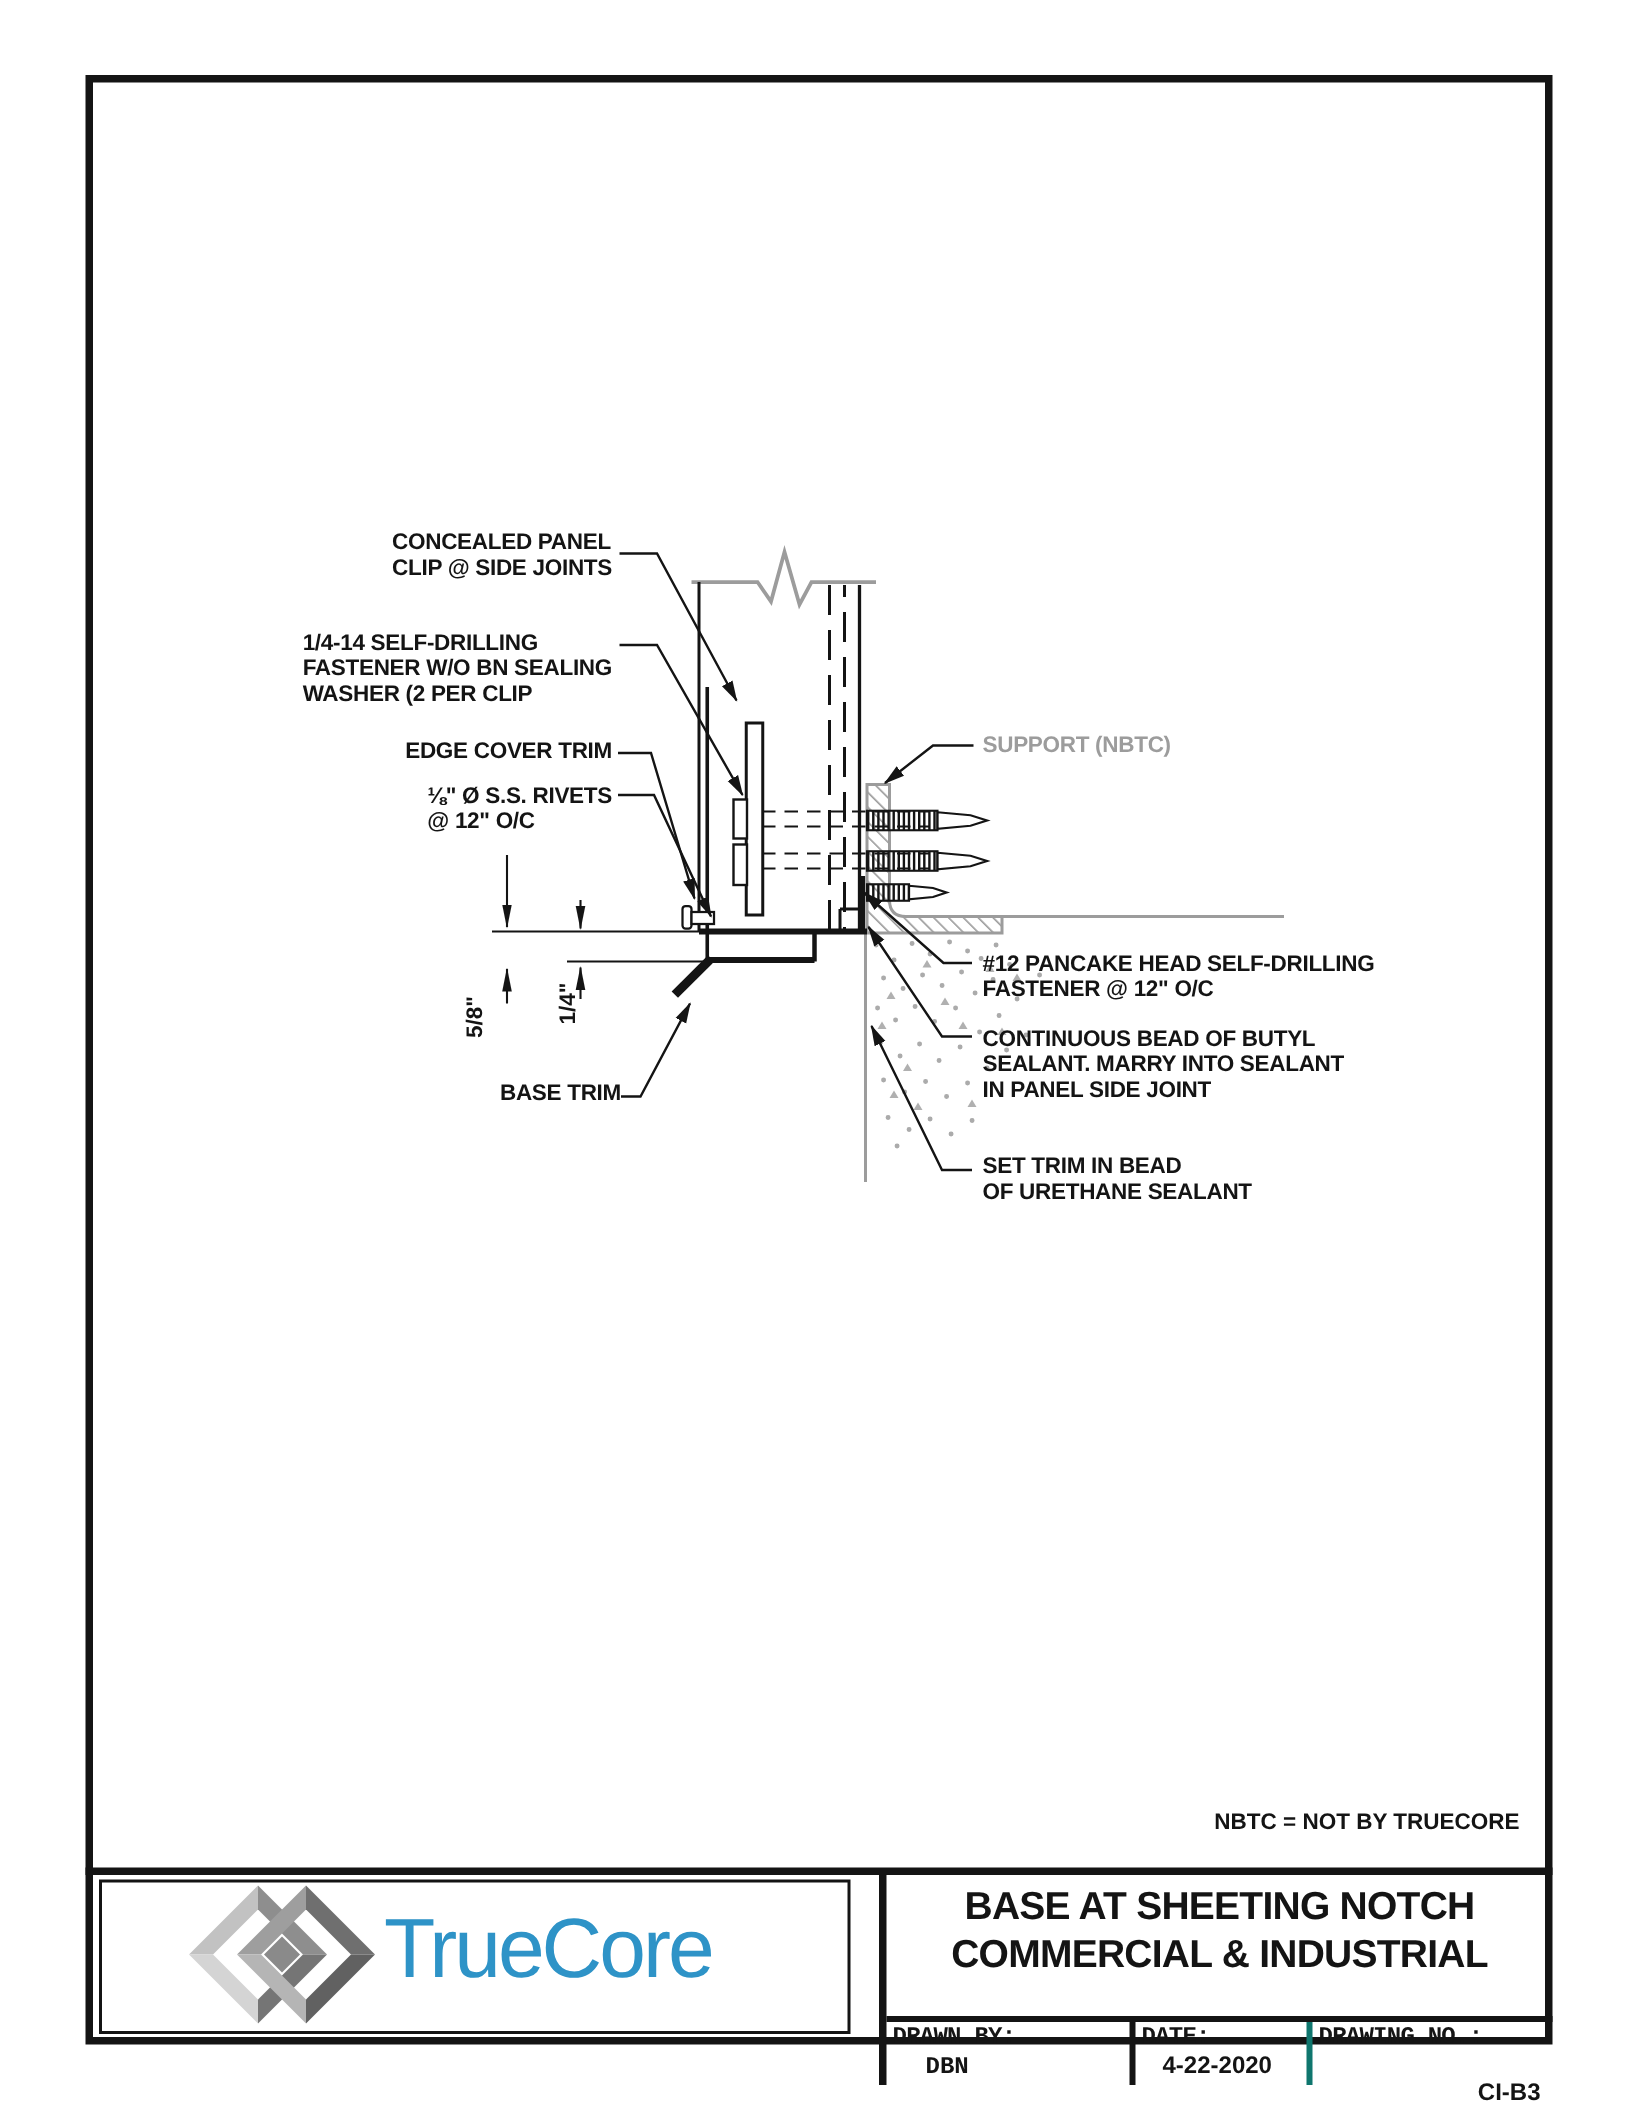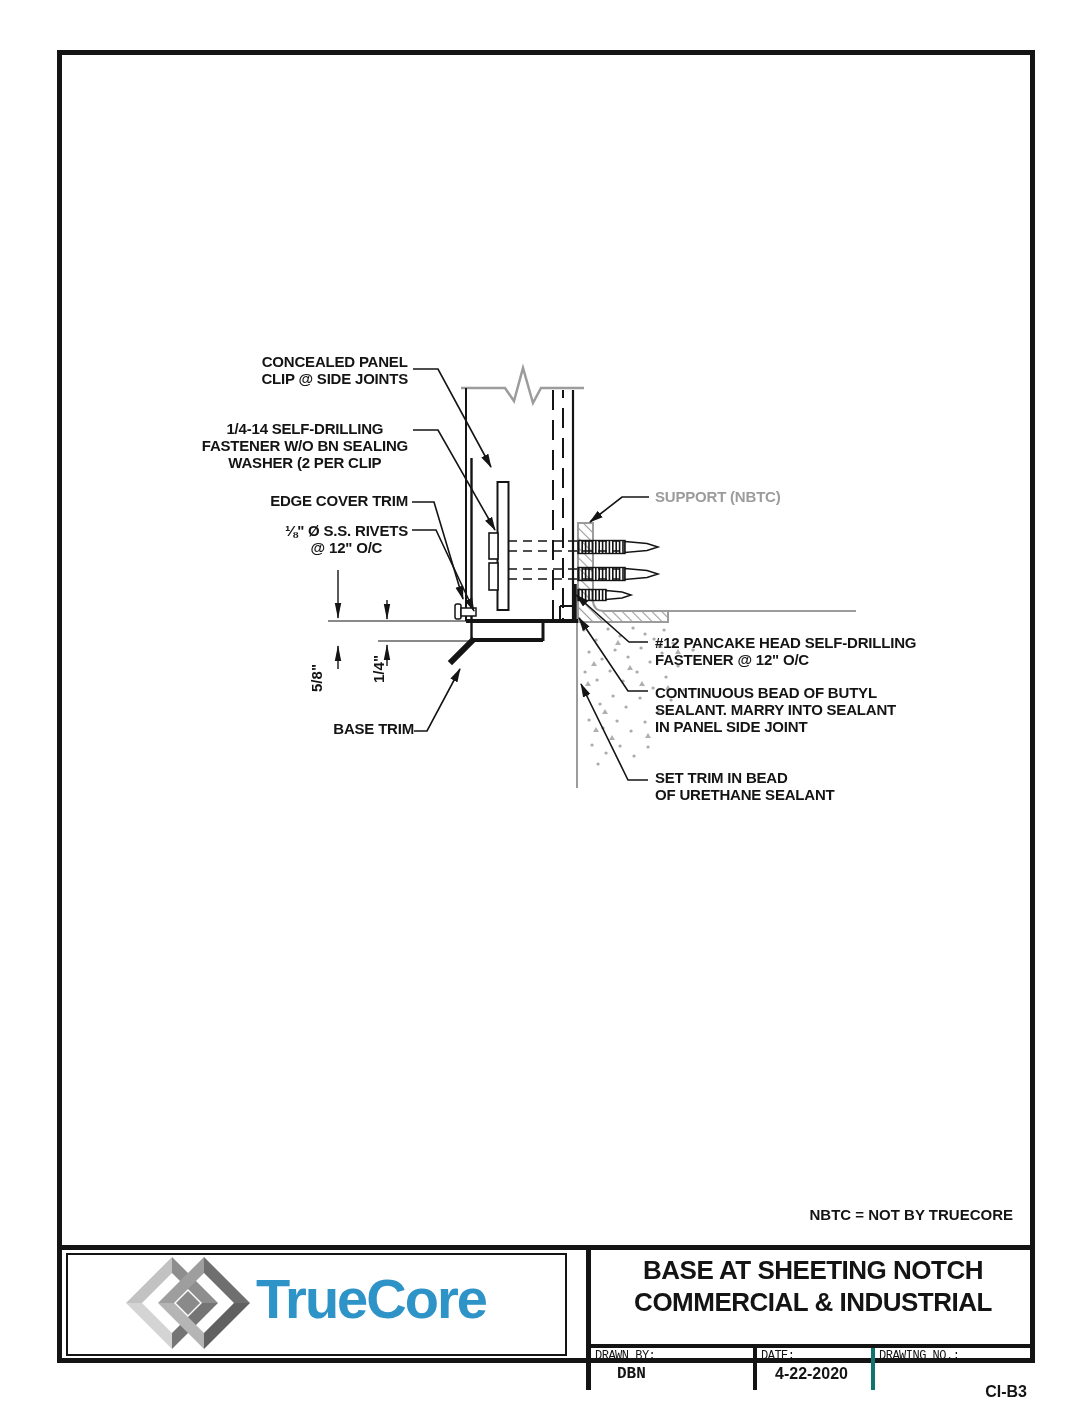--- a/index.html
+++ b/index.html
@@ -4,42 +4,42 @@
 <style>
   html,body { margin:0; padding:0; background:#e8e8e8; }
   .page { position:relative; width:1088px; height:1408px; background:#ffffff;
           font-family:"Liberation Sans", sans-serif; overflow:hidden; margin:0 auto; }
   .border-frame { position:absolute; left:57px; top:50px; width:978px; height:1313px;
           border:5px solid #141414; box-sizing:border-box; }
   svg.draw { position:absolute; left:0; top:0; }
 
   .lbl { position:absolute; font-weight:bold; font-size:15px; line-height:17px;
          color:#141414; white-space:pre-line; letter-spacing:-0.2px; }
-  .lbl.r { text-align:center; }
+  .lbl.r { text-align:left; }
   .lbl.gray { color:#9c9c9c;text-align:center; }
   .vdim { position:absolute; font-weight:bold; font-size:15px; color:#141414;
           writing-mode:vertical-rl; transform:rotate(180deg); }
   .note { position:absolute; font-weight:bold; font-size:15px; color:#141414;padding-left:48px; }
 
   .tb-topline { position:absolute; left:57px; top:1245px; width:978px; height:5px; background:#141414; }
   .logo-box { position:absolute; left:66px; top:1253px; width:501px; height:103px;
               border:2px solid #141414; box-sizing:border-box; }
-  .logo-text { position:absolute; left:256px; top:1266px; font-size:56px; font-weight:bold;
+  .logo-text { position:absolute; left:256px; top:1266px; font-size:56px; font-weight:normal;
                color:#2e93c7; letter-spacing:-2px; }
   .tb-right { position:absolute; left:586px; top:1250px; width:449px; height:140px;
               border-left:5px solid #141414; box-sizing:border-box;
               display:flex; flex-direction:column; }
   .tb-title { flex:1; text-align:center; font-weight:bold; font-size:26px; line-height:32px;
               padding-top:4px; color:#141414; letter-spacing:-0.5px; }
   .tb-fields { display:flex; height:46px; border-top:4px solid #141414; box-sizing:border-box; }
   .tb-cell { box-sizing:border-box; padding:1px 4px; color:#141414; }
   .tb-cell.c1 { width:166px; border-right:4px solid #141414; }
   .tb-cell.c2 { width:118px; border-right:4px solid #0f766e; }
   .tb-cell.c3 { flex:1; }
-  .flabel { font-family:"Liberation Mono", monospace; font-size:12px; font-weight:normal; letter-spacing:-0.5px; }
+  .flabel { font-family:"Liberation Mono", monospace; font-size:16px; font-weight:bold; letter-spacing:-0.5px; }
   .fvalue { font-size:16px; font-weight:bold; margin-top:2px; }
   .c1 .fvalue { padding-left:22px;font-family:Liberation Mono, monospace; }
   .c2 .fvalue { padding-left:14px; }
   .c3 .fvalue { text-align:right; padding-right:4px;margin-top:20px; }
 </style>
 </head>
 <body>
 
 <div class="page">
 

